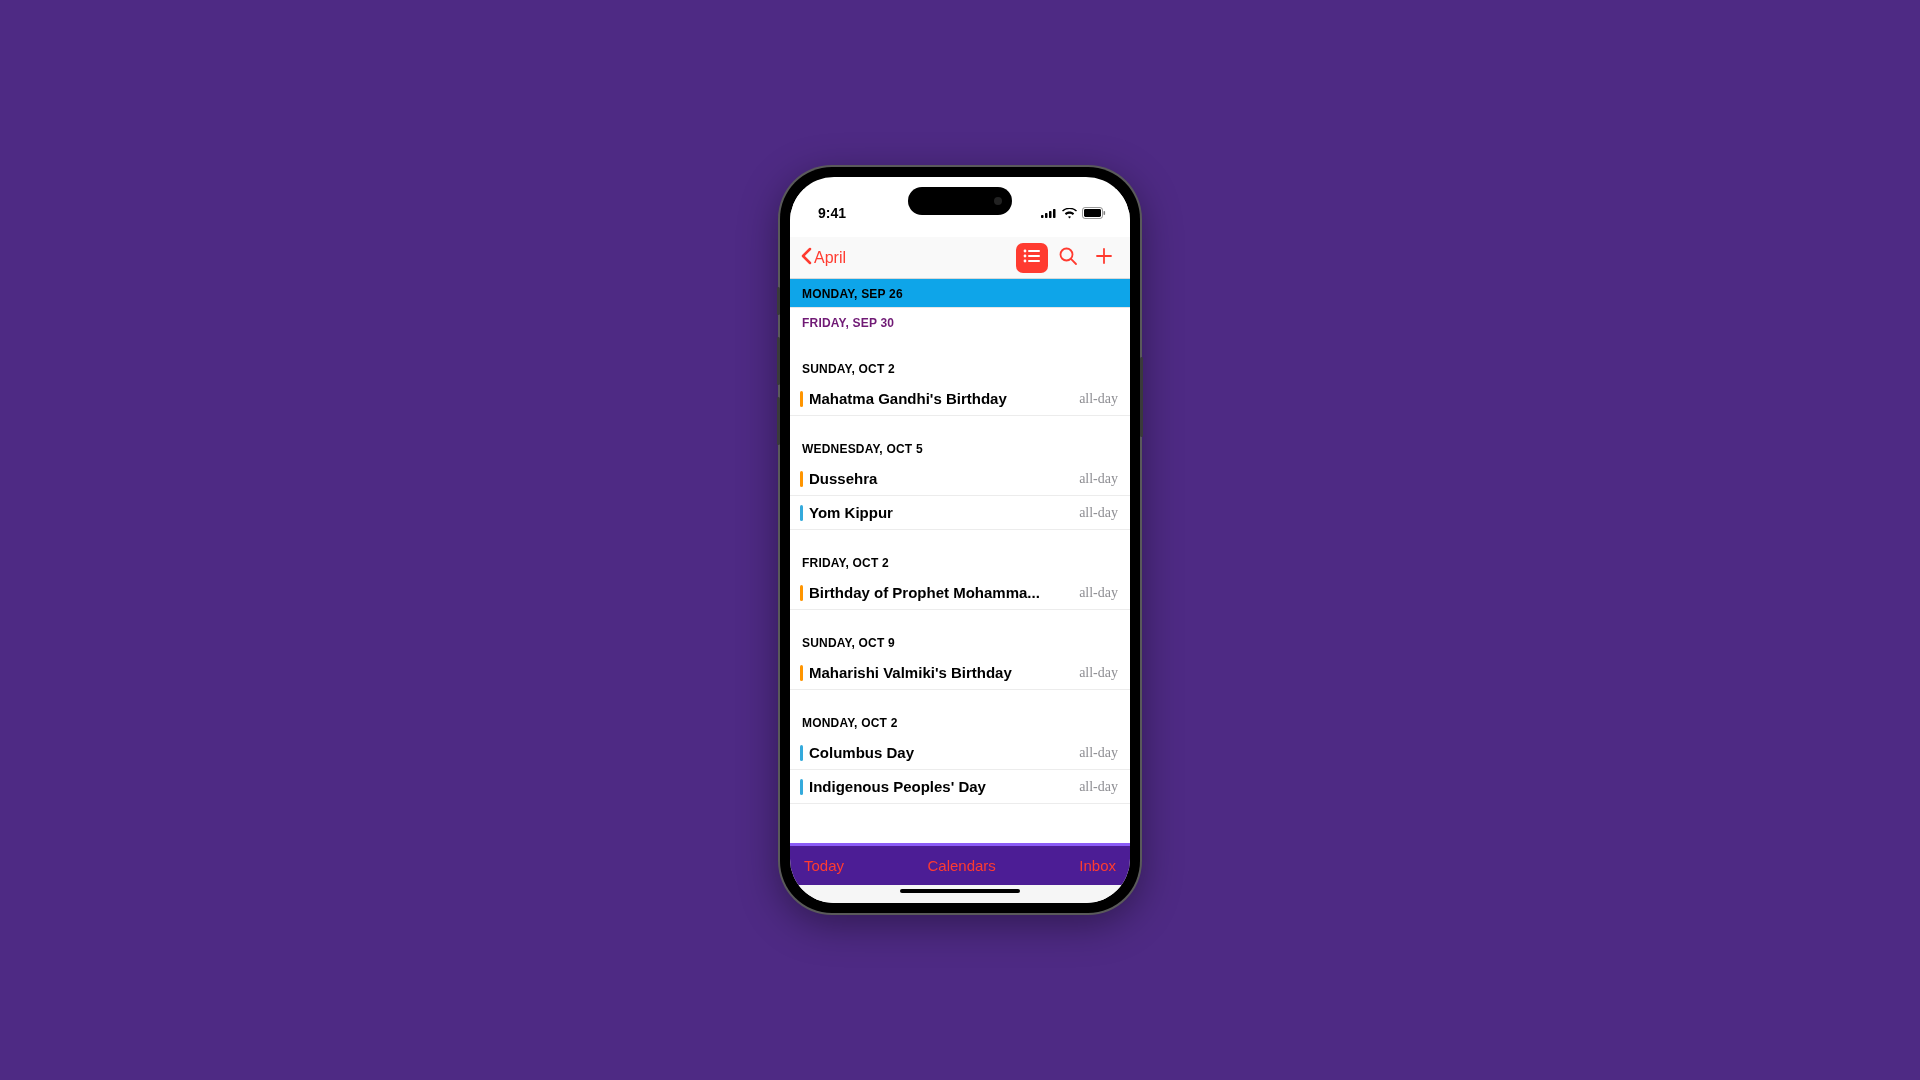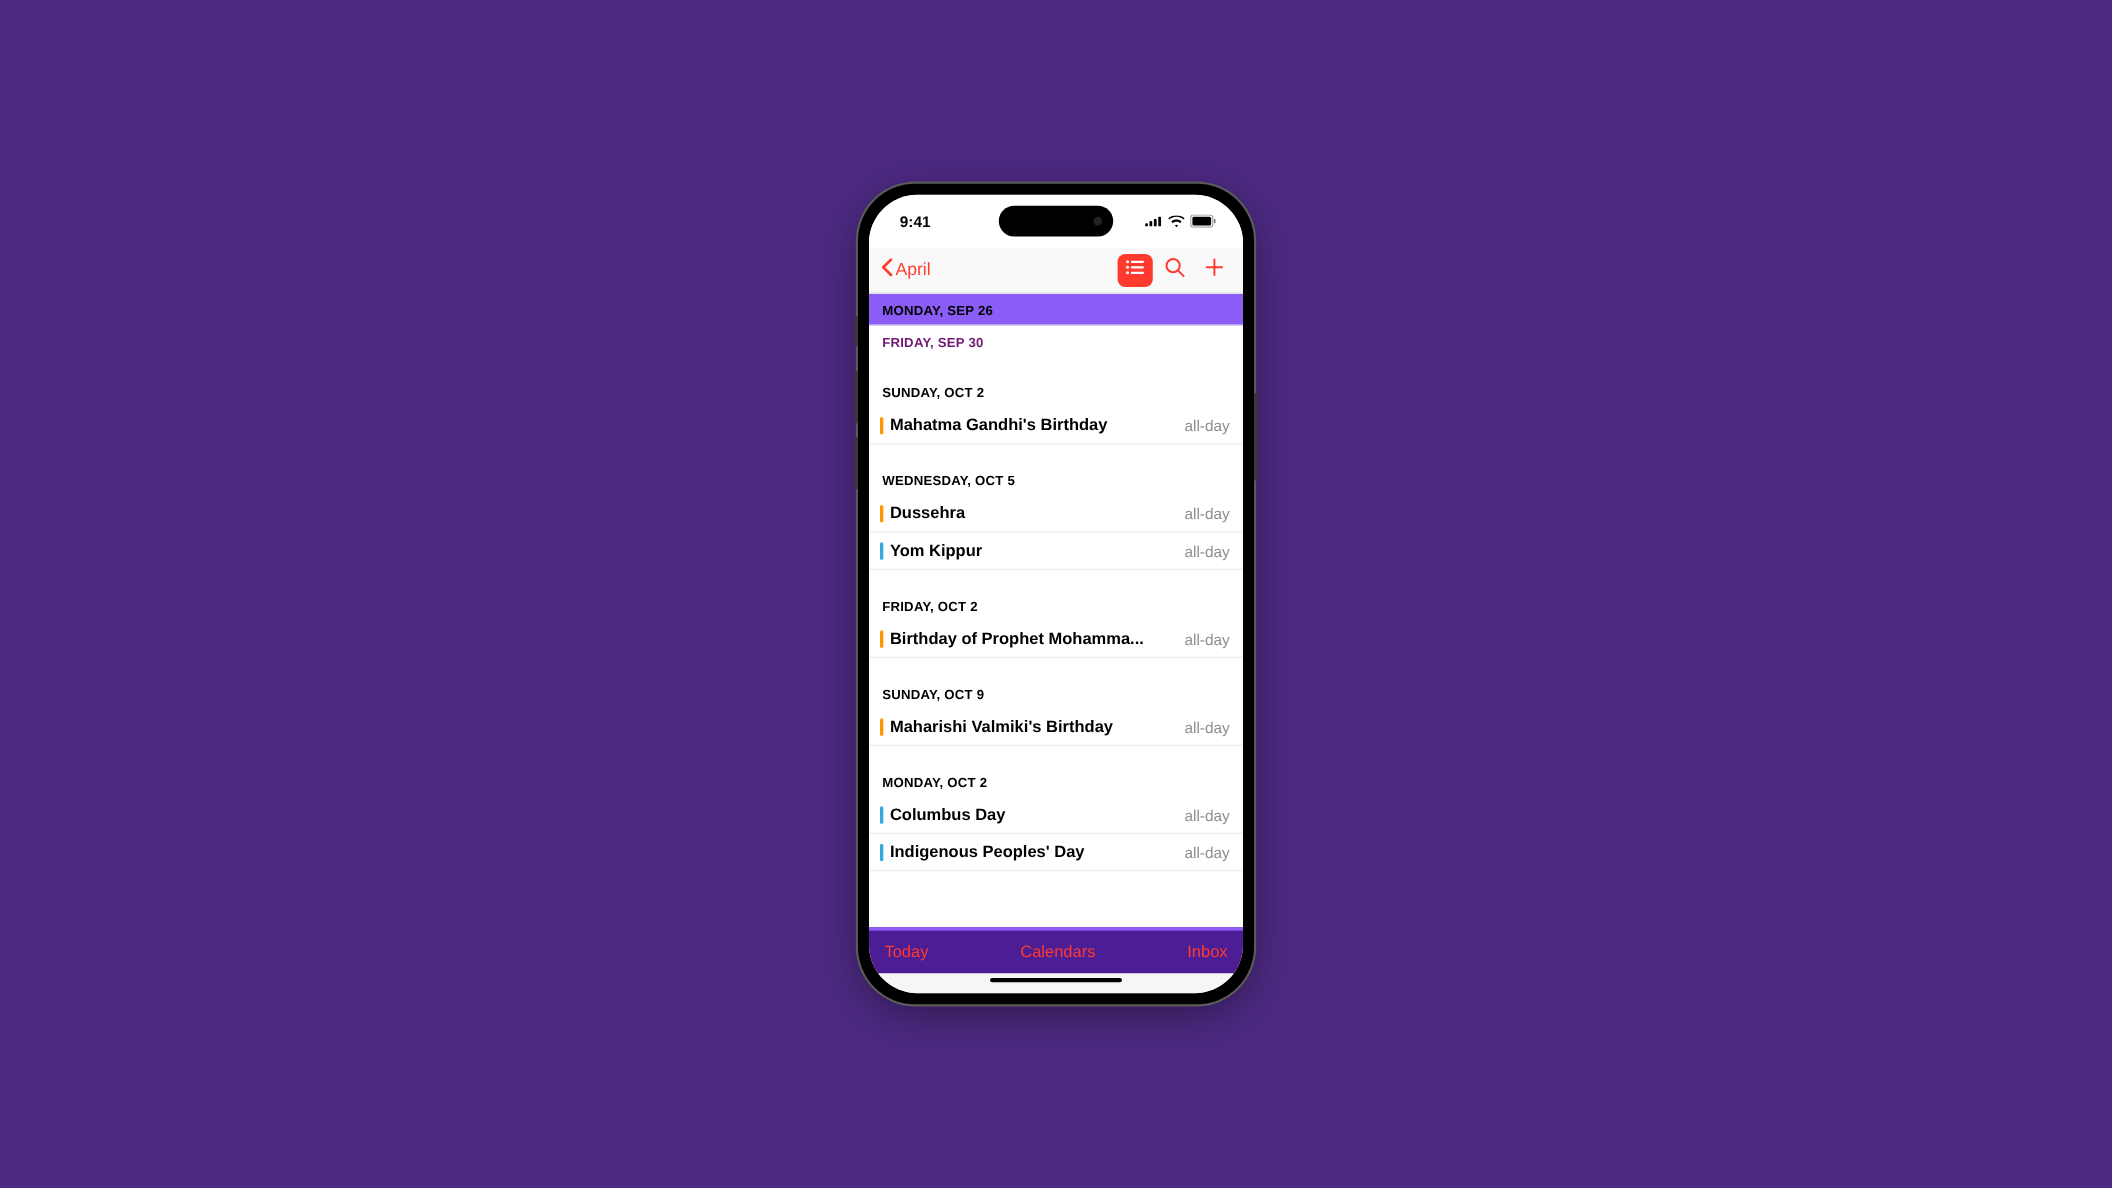--- a/index.html
+++ b/index.html
@@ -67,20 +67,21 @@
     display: flex;
     align-items: center;
     justify-content: space-between;
     padding: 0 24px 0 28px;
     font-size: 14px;
     font-weight: 600;
     color: #000;
     background: #fff;
     position: relative;
     z-index: 10;
+    margin-top: 12px;
   }
   .status-right { display: flex; align-items: center; gap: 5px; }
   .signal-icon, .wifi-icon, .battery-icon { display: inline-flex; }
   .nav-bar {
     height: 42px;
     display: flex;
     align-items: center;
     padding: 0 10px;
     border-bottom: 1px solid #d8d8d8;
     gap: 4px;
@@ -114,21 +115,21 @@
     overflow: hidden;
     background: #fff;
   }
   .day-header {
     padding: 8px 12px 6px;
     font-size: 12px;
     font-weight: 700;
     letter-spacing: 0.2px;
     color: #000;
   }
-  .day-header.shaded { background: #8b5cf6; border-bottom: 1px solid #e6e6e6; }
+  .day-header.shaded { background: #0ea5e9; border-bottom: 1px solid #e6e6e6; }
   .day-header.today { color: #701a75; }
   .event-row {
     display: flex;
     align-items: flex-end;
     padding: 8px 12px 8px 10px;
     border-bottom: 1px solid #ececec;
     gap: 6px;
     cursor: pointer;
   }
   .event-row:last-of-type-in-section { border-bottom: none; }
@@ -145,20 +146,21 @@
     font-weight: 600;
     color: #000;
     flex: 1;
     white-space: nowrap;
     overflow: hidden;
     text-overflow: ellipsis;
   }
   .event-time {
     font-size: 14px;
     color: #8e8e93;
+    font-family: Liberation Serif, serif;
   }
   .section-gap { height: 18px; }
   .event-cut {
     display: flex;
     align-items: center;
     padding: 8px 12px 0 10px;
     gap: 6px;
     height: 24px;
     overflow: hidden;
   }

